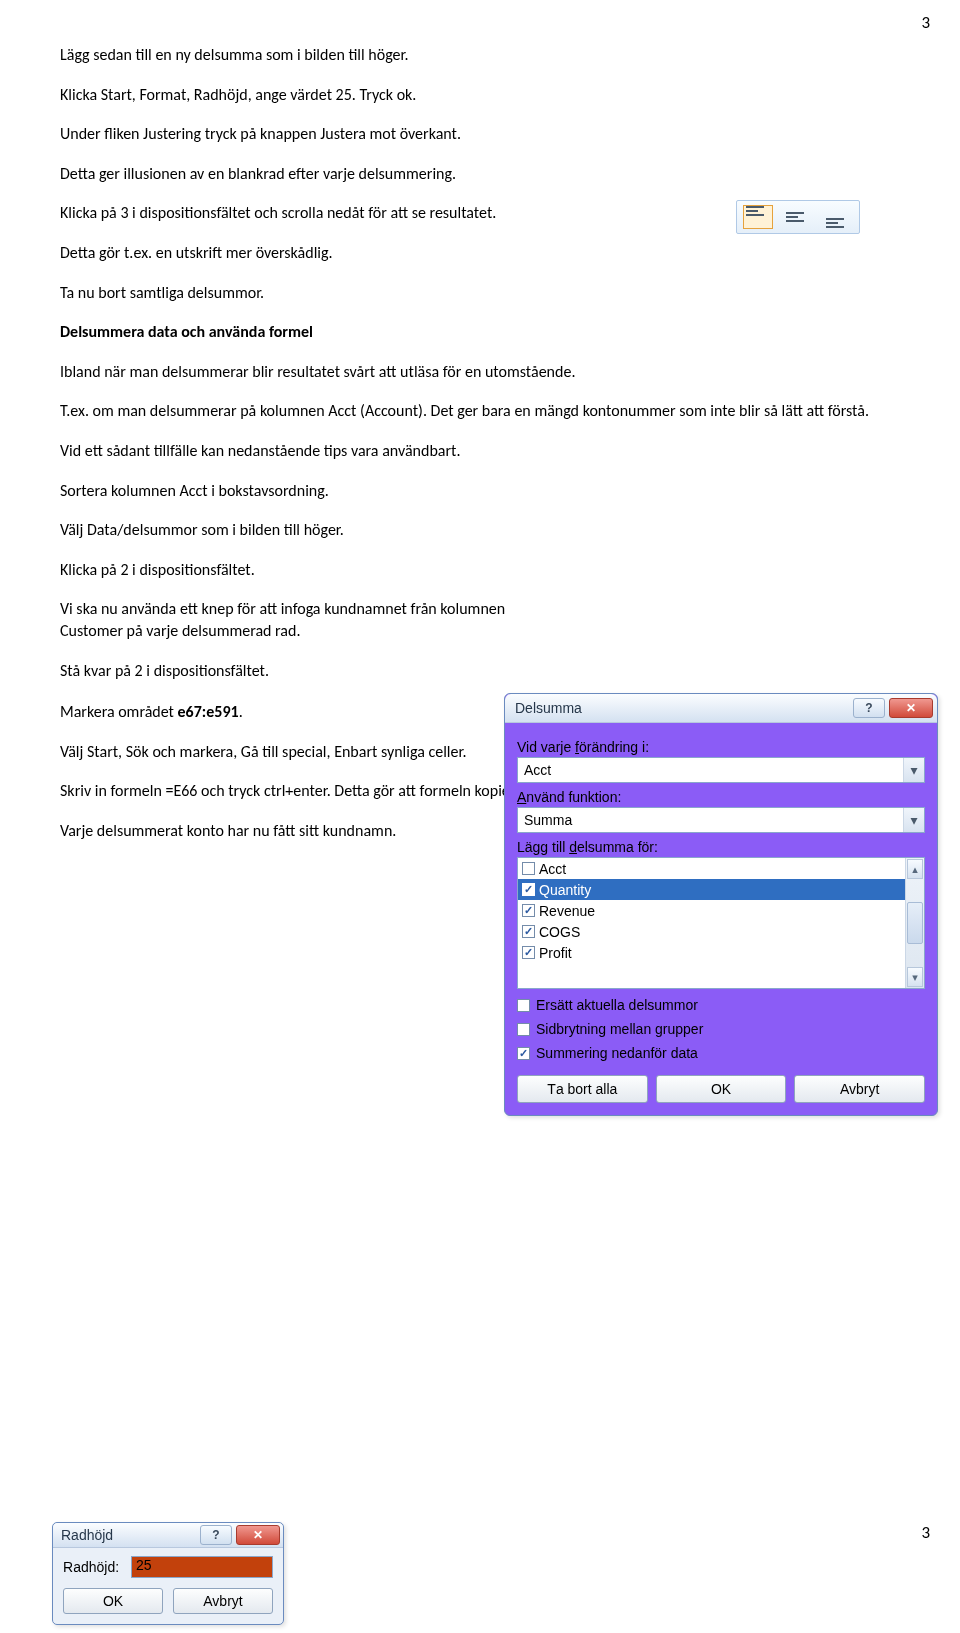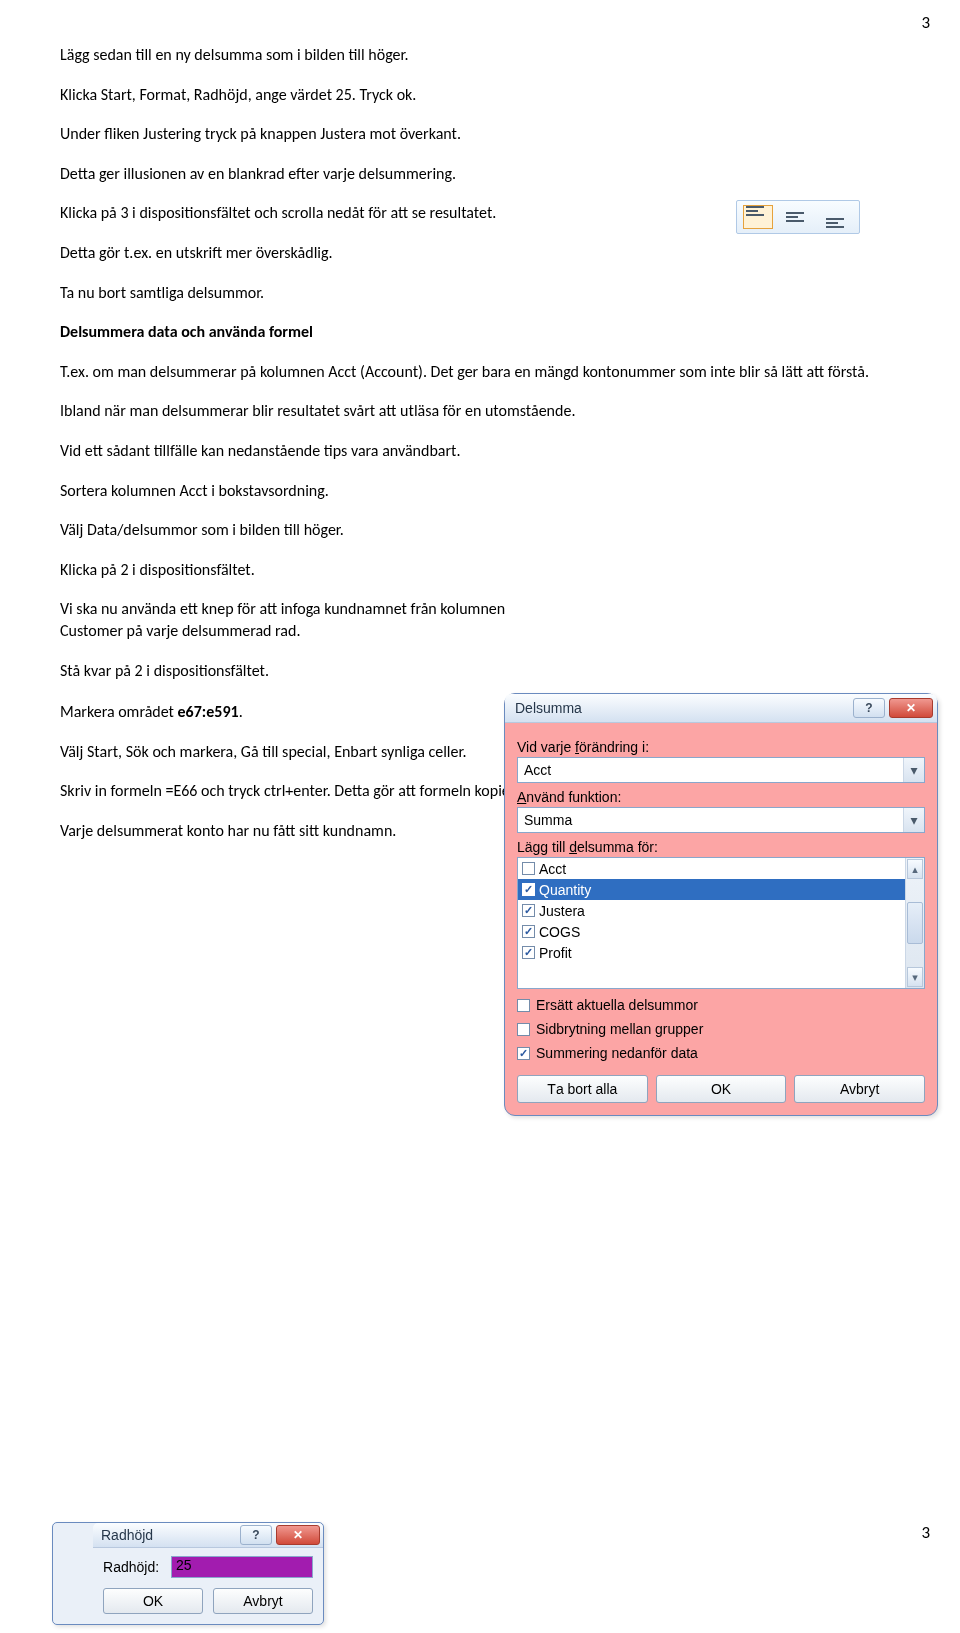--- a/index.html
+++ b/index.html
@@ -49,23 +49,23 @@
   .align-btn.bot { justify-content: flex-end; }
 
   
   .dlg {
     position: absolute;
     top: 693px;
     right: 22px;
     width: 432px;
     font-family: "Segoe UI", Tahoma, sans-serif;
     font-size: 14px;
-    background: #fca5a5;
+    background: #8b5cf6;
     border: 1px solid #6a8bbf;
-    border-radius: 11px;
+    border-radius: 6px;
     box-shadow: 2px 2px 4px rgba(0,0,0,0.12);
   }
   .dlg .titlebar {
     display: flex; align-items: center;
     height: 28px;
     padding: 0 4px 0 10px;
     background: linear-gradient(#fbfdff,#d4e1f1);
     border-bottom: 1px solid #b8c8de;
     border-radius: 6px 6px 0 0;
   }
@@ -163,35 +163,34 @@
     position: absolute;
     left: 52px;
     bottom: 8px;
     width: 230px;
     font-family: "Segoe UI", Tahoma, sans-serif;
     font-size: 14px;
     background: #EAF0F8;
     border: 1px solid #6a8bbf;
     border-radius: 5px;
     box-shadow: 2px 2px 4px rgba(0,0,0,0.12);
-    padding-left: 40px;
   }
   .dlg2 .titlebar {
     display: flex; align-items: center;
     height: 24px; padding: 0 3px 0 8px;
     background: linear-gradient(#fbfdff,#d4e1f1);
     border-bottom: 1px solid #b8c8de;
     border-radius: 5px 5px 0 0;
   }
   .dlg2 .title { flex: 1; color: #26374a; }
   .dlg2-body { padding: 8px 10px 10px 10px; }
   .frow { display: flex; align-items: center; gap: 12px; margin-bottom: 10px; }
   .tin {
     flex: 1; height: 20px;
-    border: 1px solid #89a7cc; background: #a21caf;
+    border: 1px solid #89a7cc; background: #c2410c;
     padding: 0 4px;
   }
   .dlg2 .btns { display: flex; gap: 10px; }
   .dlg2 .btns .btn {
     flex: 1; height: 24px;
     display: flex; align-items: center; justify-content: center;
     background: linear-gradient(#fdfefe,#e4e9ef);
     border: 1px solid #8fa4be; border-radius: 3px;
   }
 </style>
@@ -221,22 +220,22 @@
         <div class="aln long"></div>
     </div>
   </div>
 
   <p class="narrow">Under fliken Justering tryck på knappen Justera mot överkant.</p>
   <p>Detta ger illusionen av en blankrad efter varje delsummering.</p>
   <p>Klicka på 3 i dispositionsfältet och scrolla nedåt för att se resultatet.</p>
   <p>Detta gör t.ex. en utskrift mer överskådlig.</p>
   <p>Ta nu bort samtliga delsummor.</p>
   <p class="bold">Delsummera data och använda formel</p>
+  <p>Ibland när man delsummerar blir resultatet svårt att utläsa för en utomstående.</p>
   <p>T.ex. om man delsummerar på kolumnen Acct (Account). Det ger bara en mängd kontonummer som inte blir så lätt att förstå.</p>
-  <p>Ibland när man delsummerar blir resultatet svårt att utläsa för en utomstående.</p>
   <p class="narrow">Vid ett sådant tillfälle kan nedanstående tips vara användbart.</p>
   <p class="narrow">Sortera kolumnen Acct i bokstavsordning.</p>
   <p class="narrow">Välj Data/delsummor som i bilden till höger.</p>
   <p class="narrow">Klicka på 2 i dispositionsfältet.</p>
   <p class="narrow">Vi ska nu använda ett knep för att infoga kundnamnet från kolumnen Customer på varje delsummerad rad.</p>
   <p class="narrow" style="margin-bottom:20px;">Stå kvar på 2 i dispositionsfältet.</p>
   <p class="narrow">
     <span>Markera området </span><span class="bold">e67:e591</span><span>.</span>
   </p>
   <p class="narrow">Välj Start, Sök och markera, Gå till special, Enbart synliga celler.</p>
@@ -278,21 +277,21 @@
             <div class="li-row">
               <div class="chk"></div>
               <div>Acct</div>
             </div>
             <div class="li-row sel">
               <div class="chk">✓</div>
               <div>Quantity</div>
             </div>
             <div class="li-row">
               <div class="chk">✓</div>
-              <div>Justera</div>
+              <div>Revenue</div>
             </div>
             <div class="li-row">
               <div class="chk">✓</div>
               <div>COGS</div>
             </div>
             <div class="li-row">
               <div class="chk">✓</div>
               <div>Profit</div>
             </div>
           </div>

